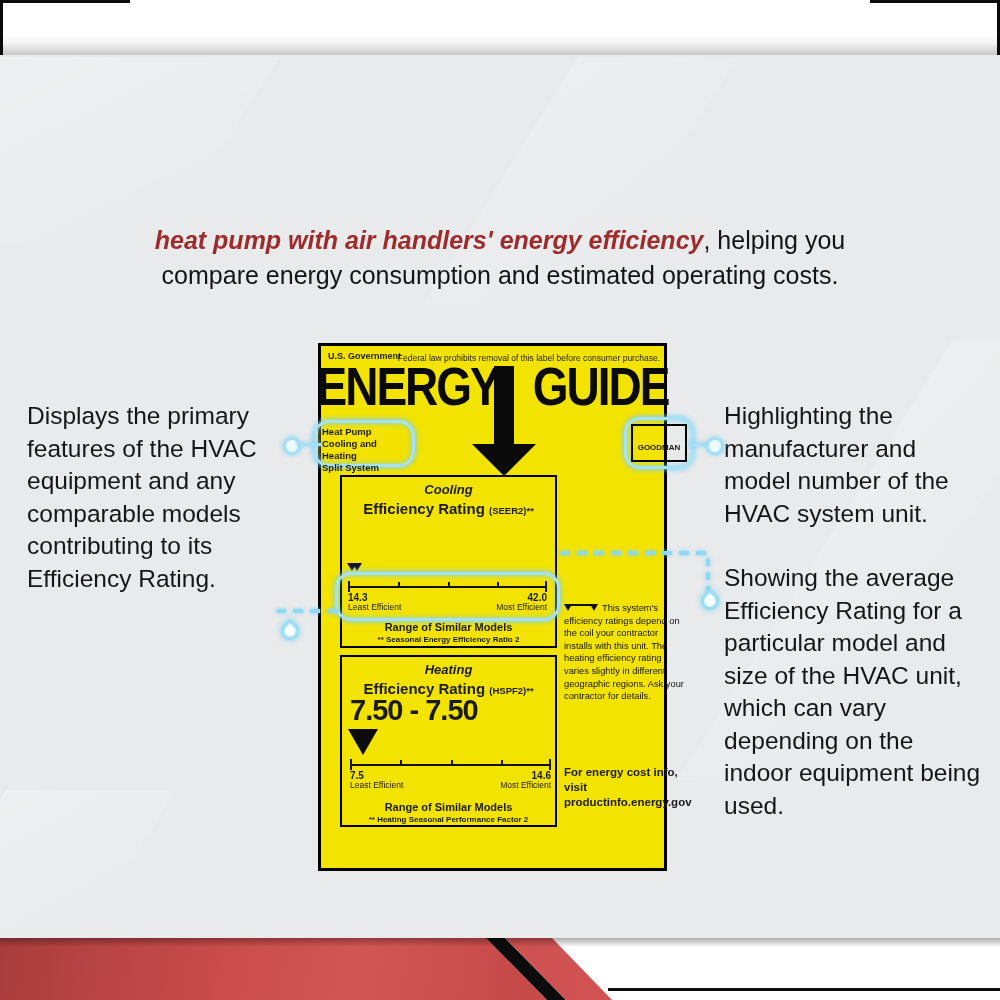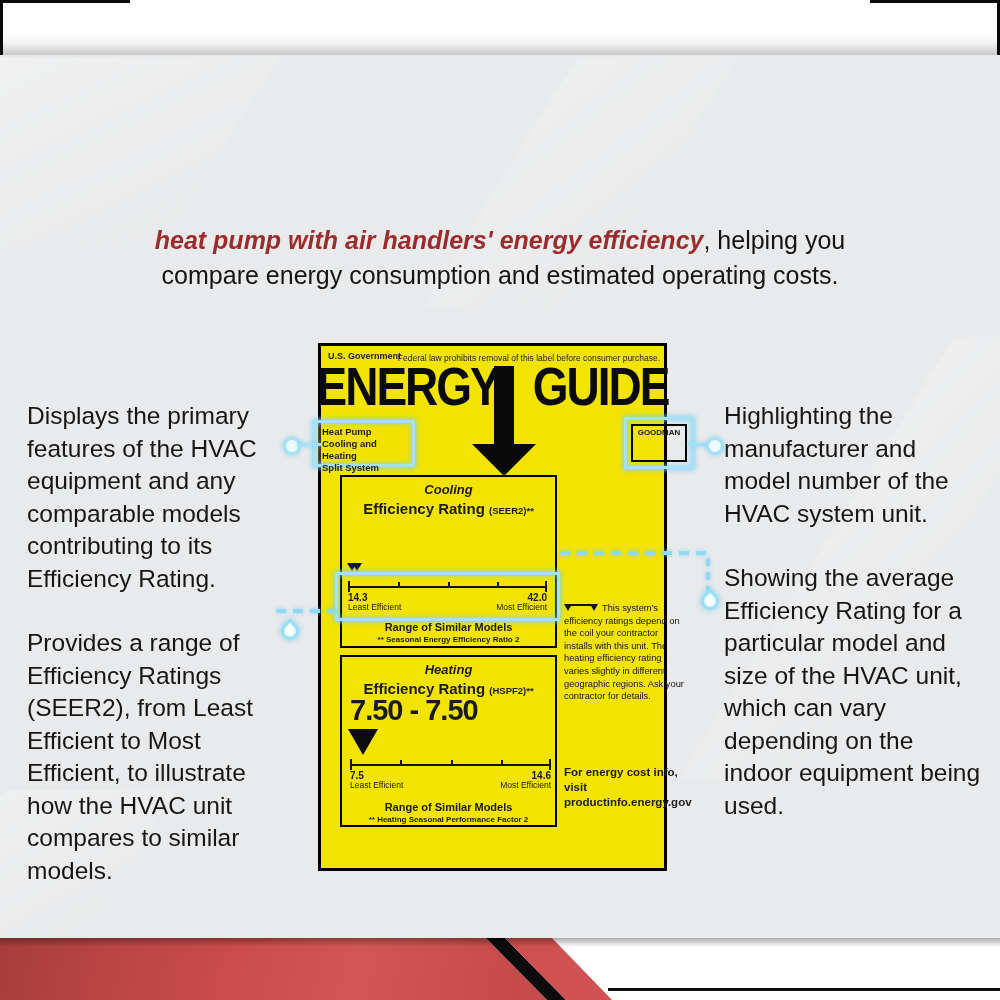--- a/index.html
+++ b/index.html
@@ -42,27 +42,27 @@
     background:#f3e300; border:3px solid #000; box-sizing:border-box; }
   .egov { position:absolute; left:7px; top:5px; font-size:9px; font-weight:bold; }
   .efed { position:absolute; right:4px; top:7px; font-size:8.5px; white-space:nowrap; }
   .ebrand { position:absolute; left:0; top:12px; width:100%; height:56px;
     display:flex; justify-content:center; align-items:center; gap:34px;
     font-size:46px; font-weight:900; letter-spacing:-2px; transform:scaleY(1.18); color:#0a0a0a; }
   .earrow-stem { position:absolute; left:173px; top:20px; width:20px; height:80px; background:#0a0a0a; }
   .earrow-head { position:absolute; left:151px; top:98px; width:0; height:0;
     border-left:32px solid transparent; border-right:32px solid transparent; border-top:32px solid #0a0a0a; }
 
-  .hl { border:3px solid #a5e2f7; border-radius:0;
+  .hl { border:3px solid #a5e2f7; border-radius:16px;
     box-shadow:0 0 5px 1px rgba(125,210,245,.95), inset 0 0 5px 1px rgba(125,210,245,.7); }
   .product-box { position:absolute; left:-8px; top:74px; width:102px; height:47px;
     padding:3px 6px; box-sizing:border-box; font-size:9.5px; font-weight:bold; line-height:12px; background:rgba(243,227,0,.2); }
   .maker-box { position:absolute; left:303px; top:71px; width:70px; height:52px; box-sizing:border-box; }
   .maker-inner { position:absolute; left:4px; top:4px; width:56px; height:38px;
-    border:2px solid #000; text-align:center; font-size:8px; font-weight:bold; padding-top:2px; box-sizing:border-box; }
+    border:2px solid #000; text-align:center; font-size:8px; font-weight:bold; padding-top:17px; box-sizing:border-box; }
 
   .sec-box { position:absolute; left:19px; width:217px; border:2px solid #000; box-sizing:border-box; }
   .sec-cooling { top:129px; height:173px; }
   .sec-heating { top:309px; height:172px; }
   .sec-h1 { position:absolute; top:5px; width:100%; text-align:center; font-size:13px; font-weight:bold;font-style:italic; }
   .sec-h2 { position:absolute; top:23px; width:100%; text-align:center; font-size:15px; font-weight:bold; }
   .sec-h2 .small { font-size:9.5px; }
   .val-box { position:absolute; left:-7px; top:41px; width:225px; height:46px; box-sizing:border-box;
     display:flex; align-items:center; justify-content:center; }
   .val-text { font-size:29px; font-weight:800; letter-spacing:-1px; color:#0e0e0e; }
@@ -140,21 +140,20 @@
   <div class="streak st4"></div>
 
 
   <div class="intro">
     <br>
     <em>heat pump with air handlers' energy efficiency</em><span>, helping you</span><br>
     <span>compare energy consumption and estimated operating costs.</span>
   </div>
 
   <div class="note-block nb-left-top">Displays the primary features of the HVAC equipment and any comparable models contributing to its Efficiency Rating.</div>
-  <div class="note-block nb-left-bottom">Provides a range of Efficiency Ratings (SEER2), from Least Efficient to Most Efficient, to illustrate how the HVAC unit compares to similar models.</div>
   <div class="note-block nb-right-top">Highlighting the manufacturer and model number of the HVAC system unit.</div>
   <div class="note-block nb-right-bottom">Showing the average Efficiency Rating for a particular model and size of the HVAC unit, which can vary depending on the indoor equipment being used.</div>
 
   <div class="elabel">
     <div class="egov">U.S. Government</div>
     <div class="efed">Federal law prohibits removal of this label before consumer purchase.</div>
 
     <div class="ebrand">
       <span>ENERGY</span>
       <span>GUIDE</span>

